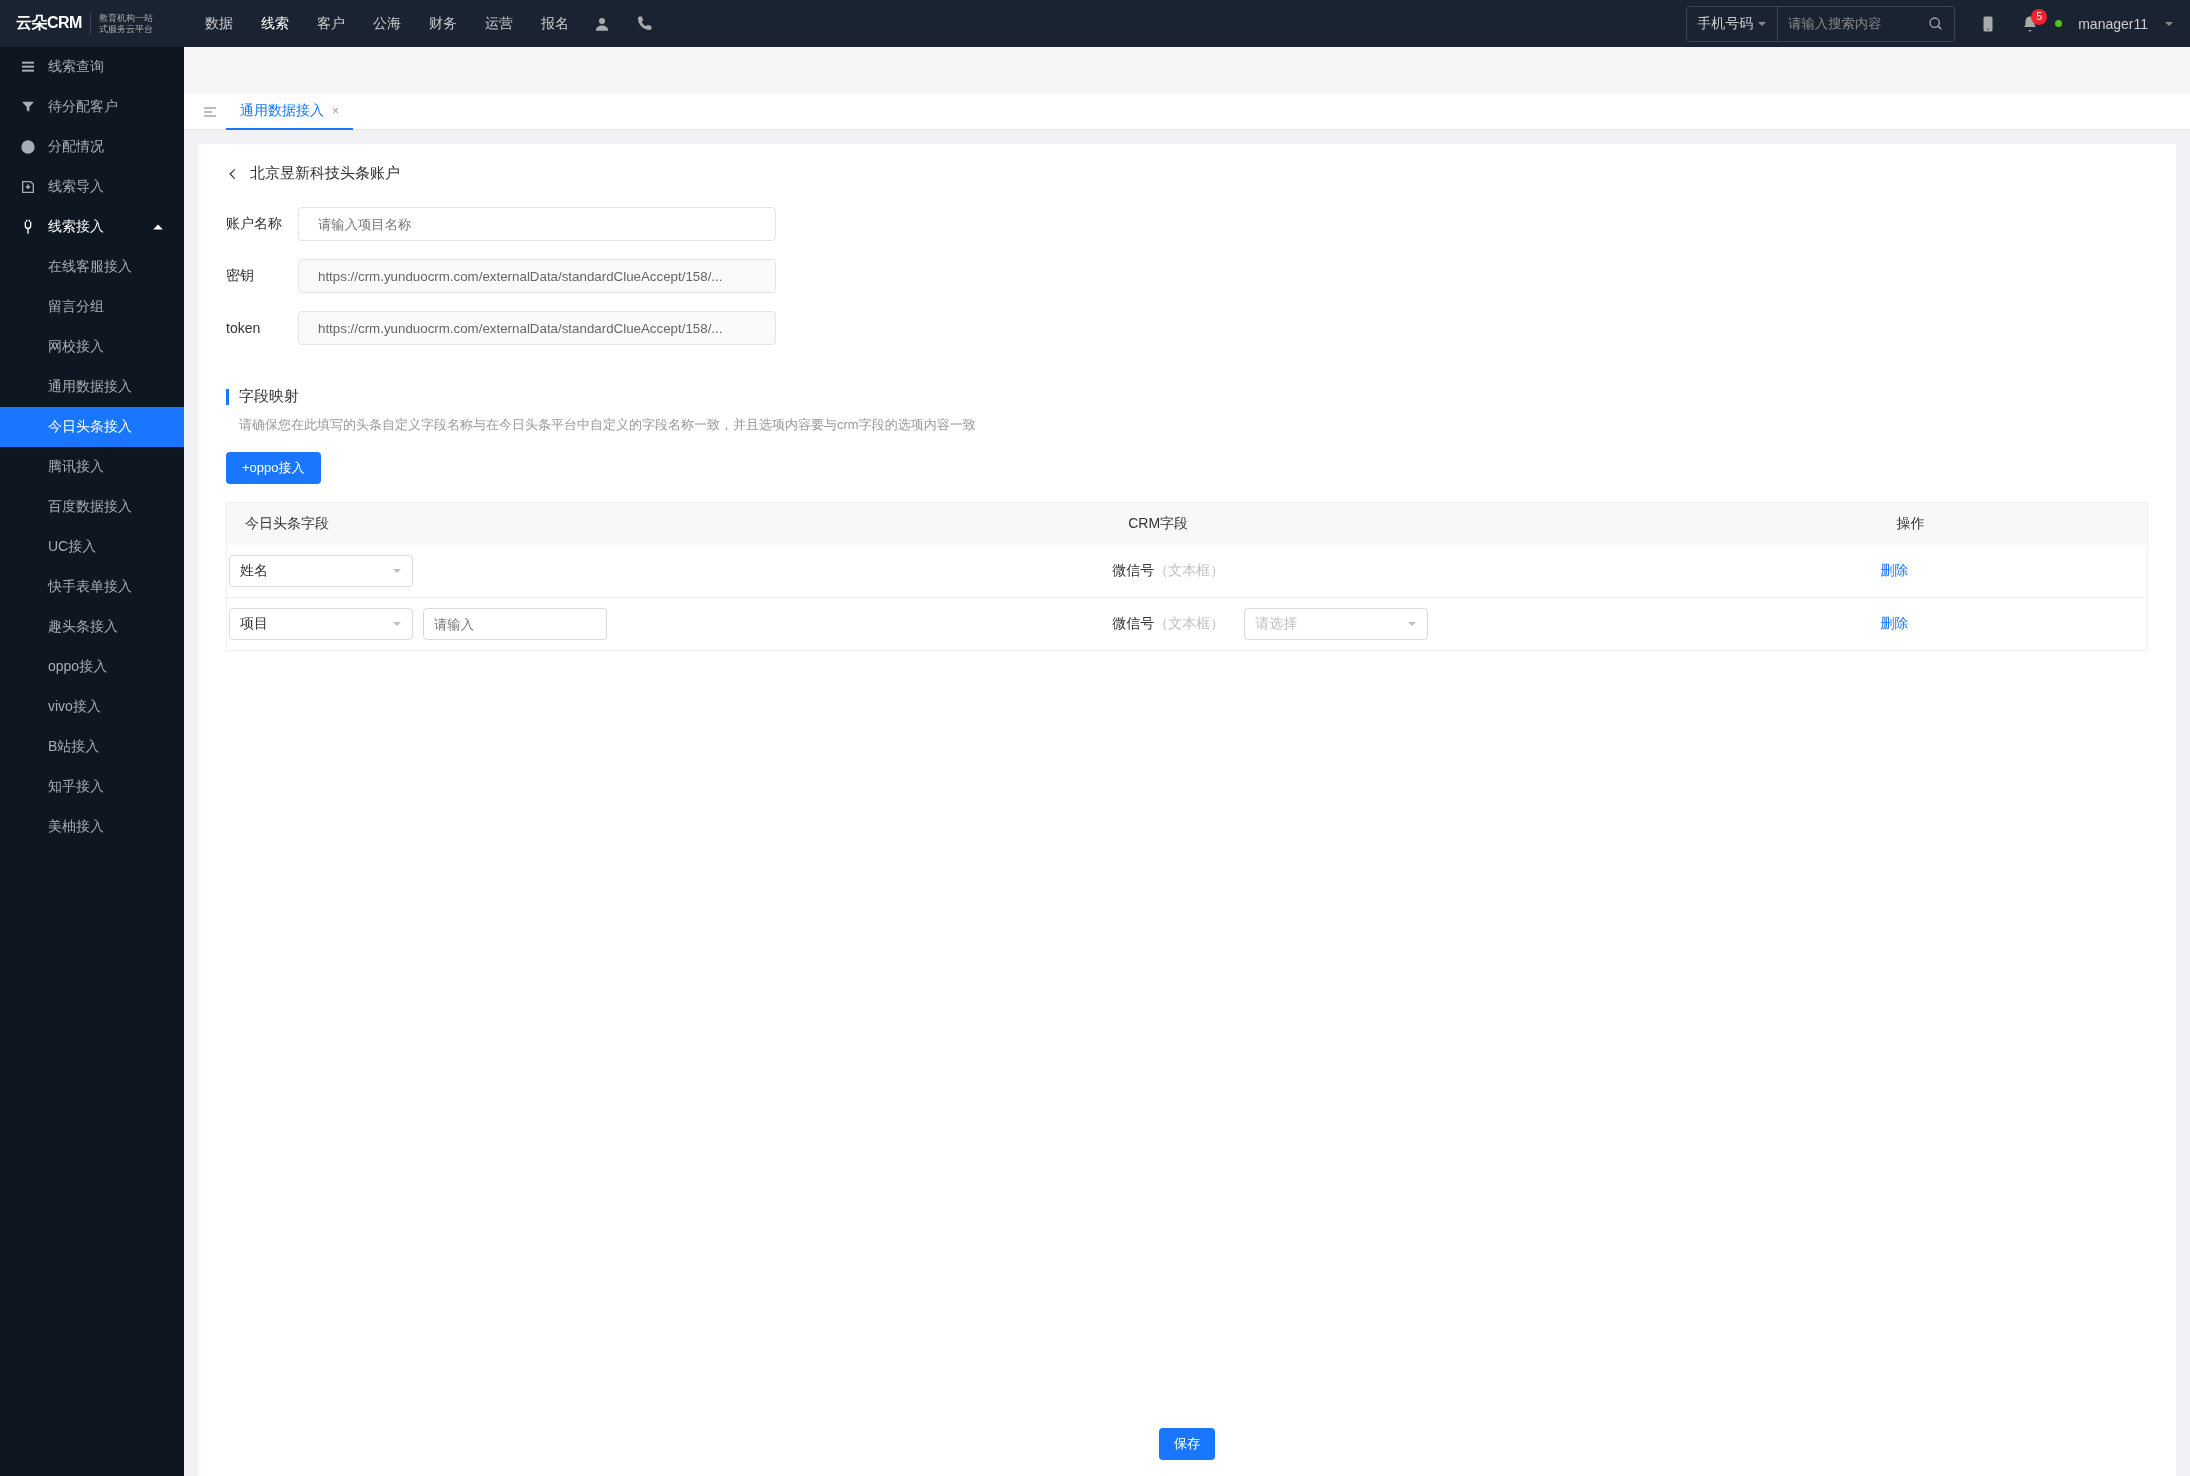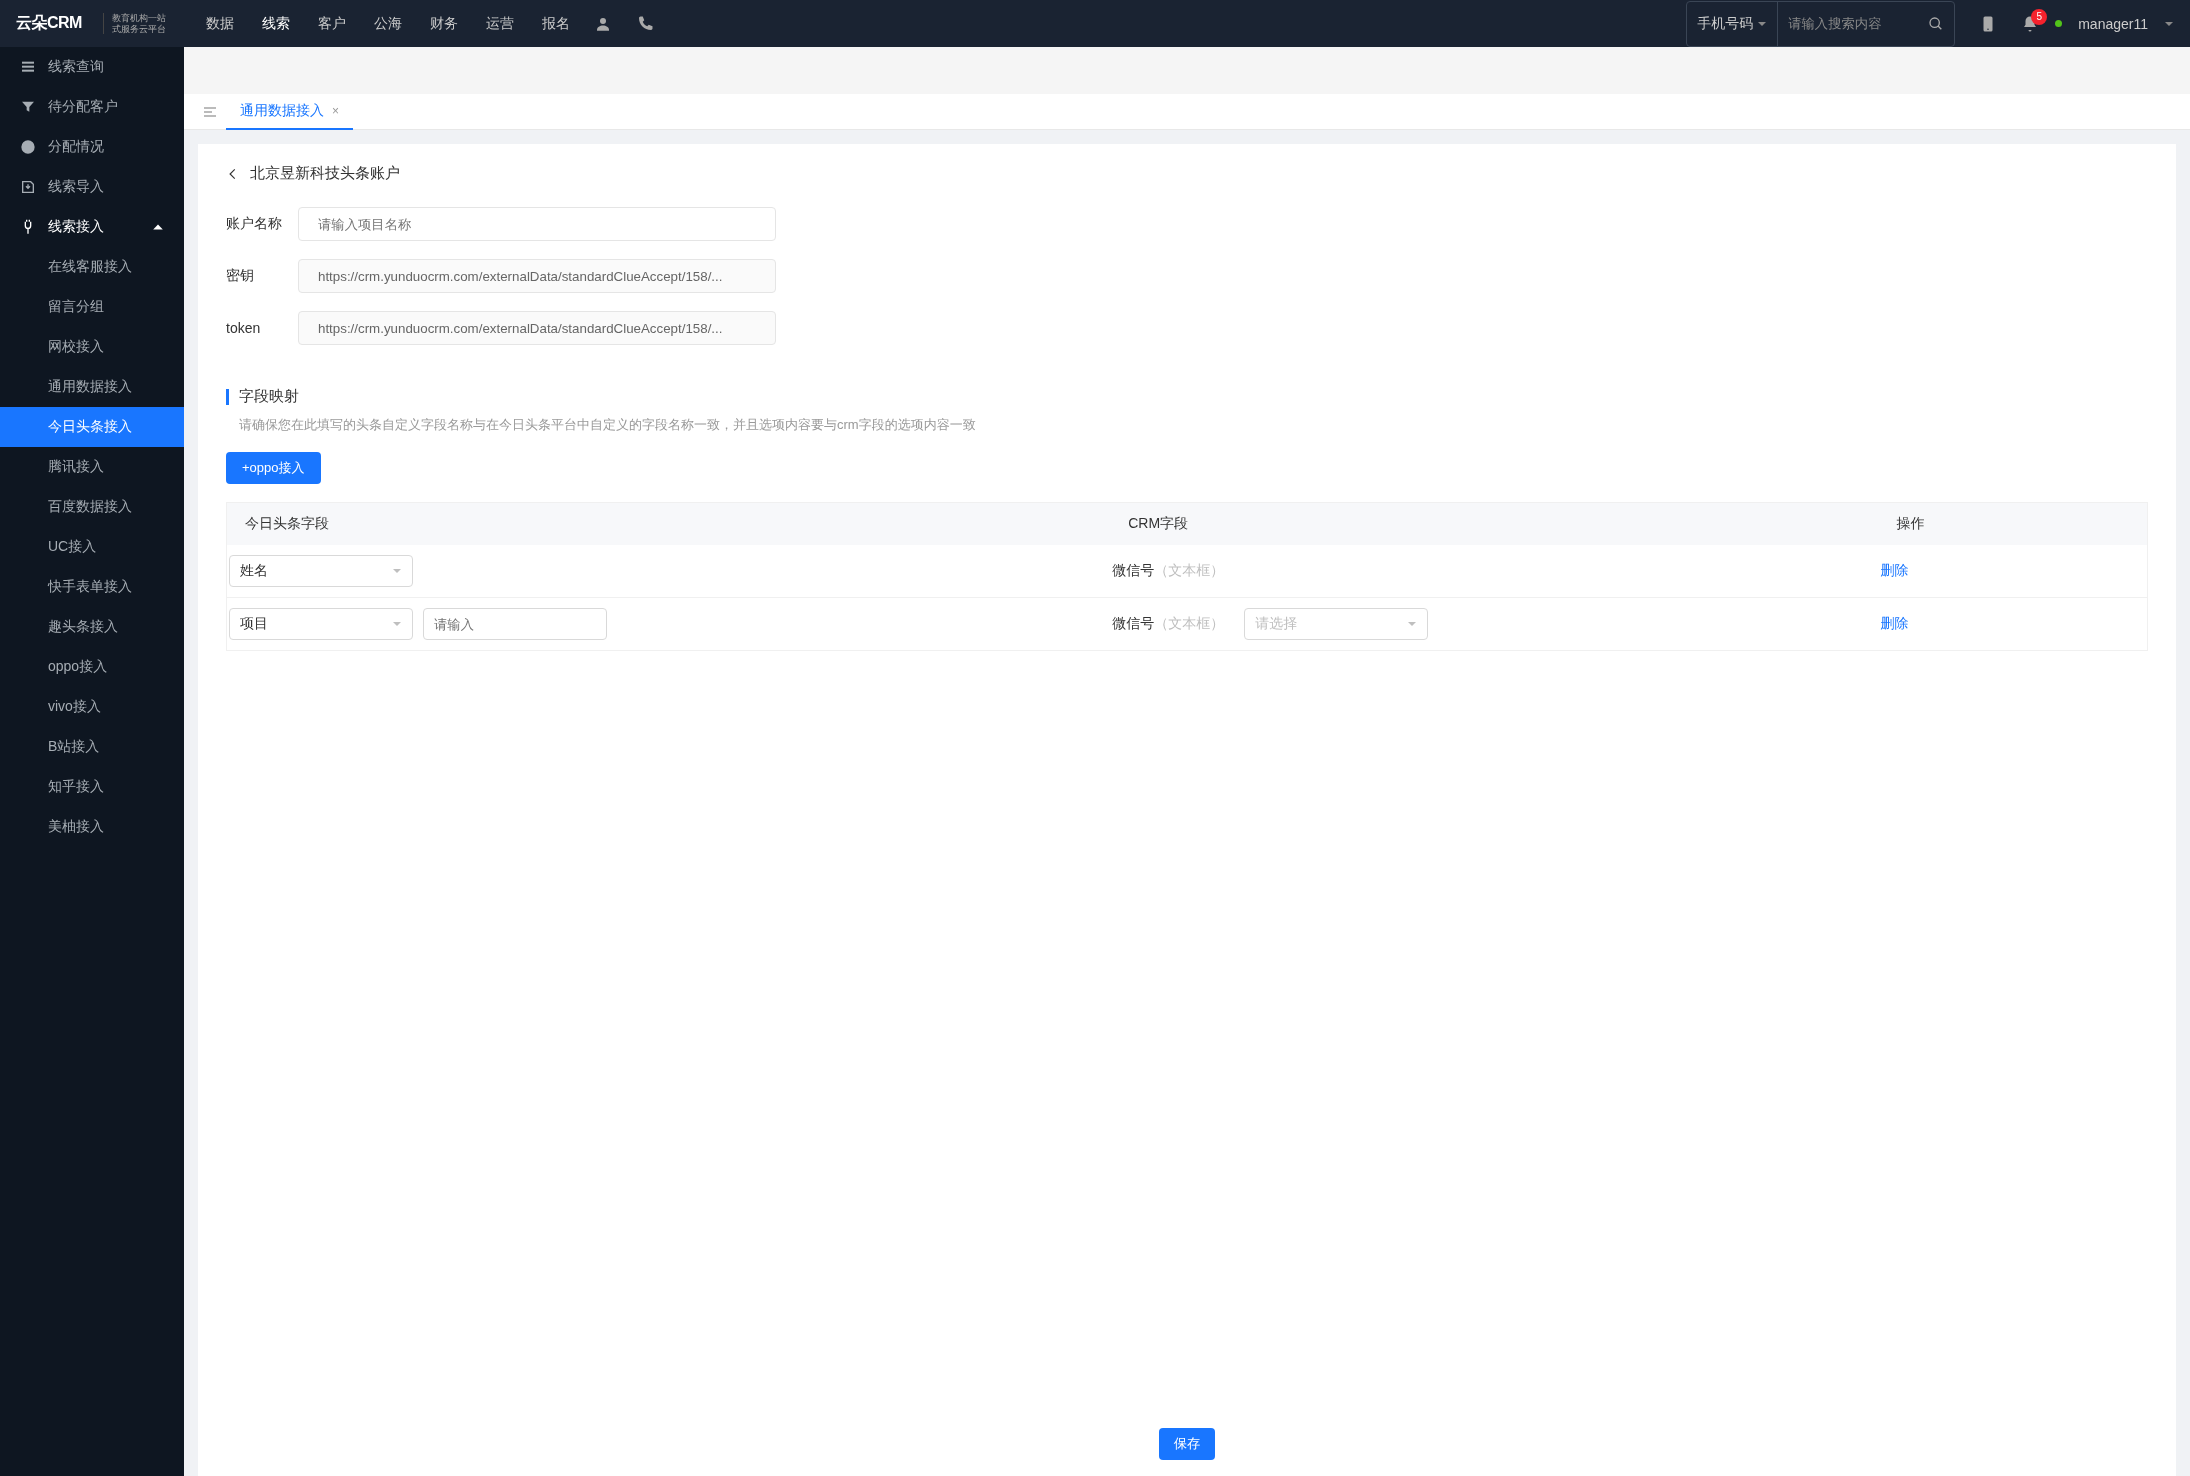--- a/index.html
+++ b/index.html
@@ -1,29 +1,29 @@
 <!DOCTYPE html>
 <html><head>
 <meta charset="utf-8">
 <style>
 * { margin: 0; padding: 0; box-sizing: border-box; }
 body { font-family: -apple-system, "PingFang SC", "Microsoft YaHei", sans-serif; font-size: 14px; background: #f5f5f5; color: #333; }
 
 
 .header { height: 47px; background: #1a2332; display: flex; align-items: center; padding: 0 16px; color: #fff; }
-.logo { display: flex; align-items: center; gap: 21px; margin-right: 20px; }
+.logo { display: flex; align-items: center; gap: 8px; margin-right: 32px; }
 .logo-mark { font-weight: bold; font-size: 16px; letter-spacing: -0.5px; }
 .logo-sub { font-size: 9px; line-height: 1.2; border-left: 1px solid #444; padding-left: 8px; color: #aaa; }
 .nav { display: flex; gap: 28px; margin-left: 20px; }
 .nav-item { color: #ccc; cursor: pointer; }
 .nav-item.active { color: #fff; font-weight: 500; }
 .header-icons { display: flex; gap: 24px; margin-left: 24px; align-items: center; }
 .header-icon { width: 18px; height: 18px; fill: #aaa; cursor: pointer; }
 .spacer { flex: 1; }
-.search-group { display: flex; align-items: center; border: 1px solid #3a4555; border-radius: 4px; overflow: hidden; height: 46px; }
+.search-group { display: flex; align-items: center; border: 1px solid #3a4555; border-radius: 4px; overflow: hidden; height: 36px; }
 .search-type { padding: 0 10px; color: #ccc; display: flex; align-items: center; gap: 4px; border-right: 1px solid #3a4555; height: 100%; cursor: pointer; }
 .search-input { background: transparent; border: none; outline: none; color: #fff; padding: 0 10px; width: 140px; height: 100%; }
 .search-input::placeholder { color: #888; }
 .search-btn { width: 36px; height: 100%; display: flex; align-items: center; justify-content: center; cursor: pointer; }
 .header-right-icons { display: flex; gap: 24px; align-items: center; margin-left: 24px; }
 .bell-wrap { position: relative; }
 .badge { position: absolute; top: -6px; right: -8px; background: #f5222d; color: #fff; font-size: 10px; border-radius: 8px; min-width: 16px; height: 16px; display: flex; align-items: center; justify-content: center; padding: 0 4px; }
 .user-menu { display: flex; align-items: center; gap: 16px; color: #ccc; cursor: pointer; margin-left: 16px; }
 .dot-green { width: 7px; height: 7px; background: #52c41a; border-radius: 50%; }
 

